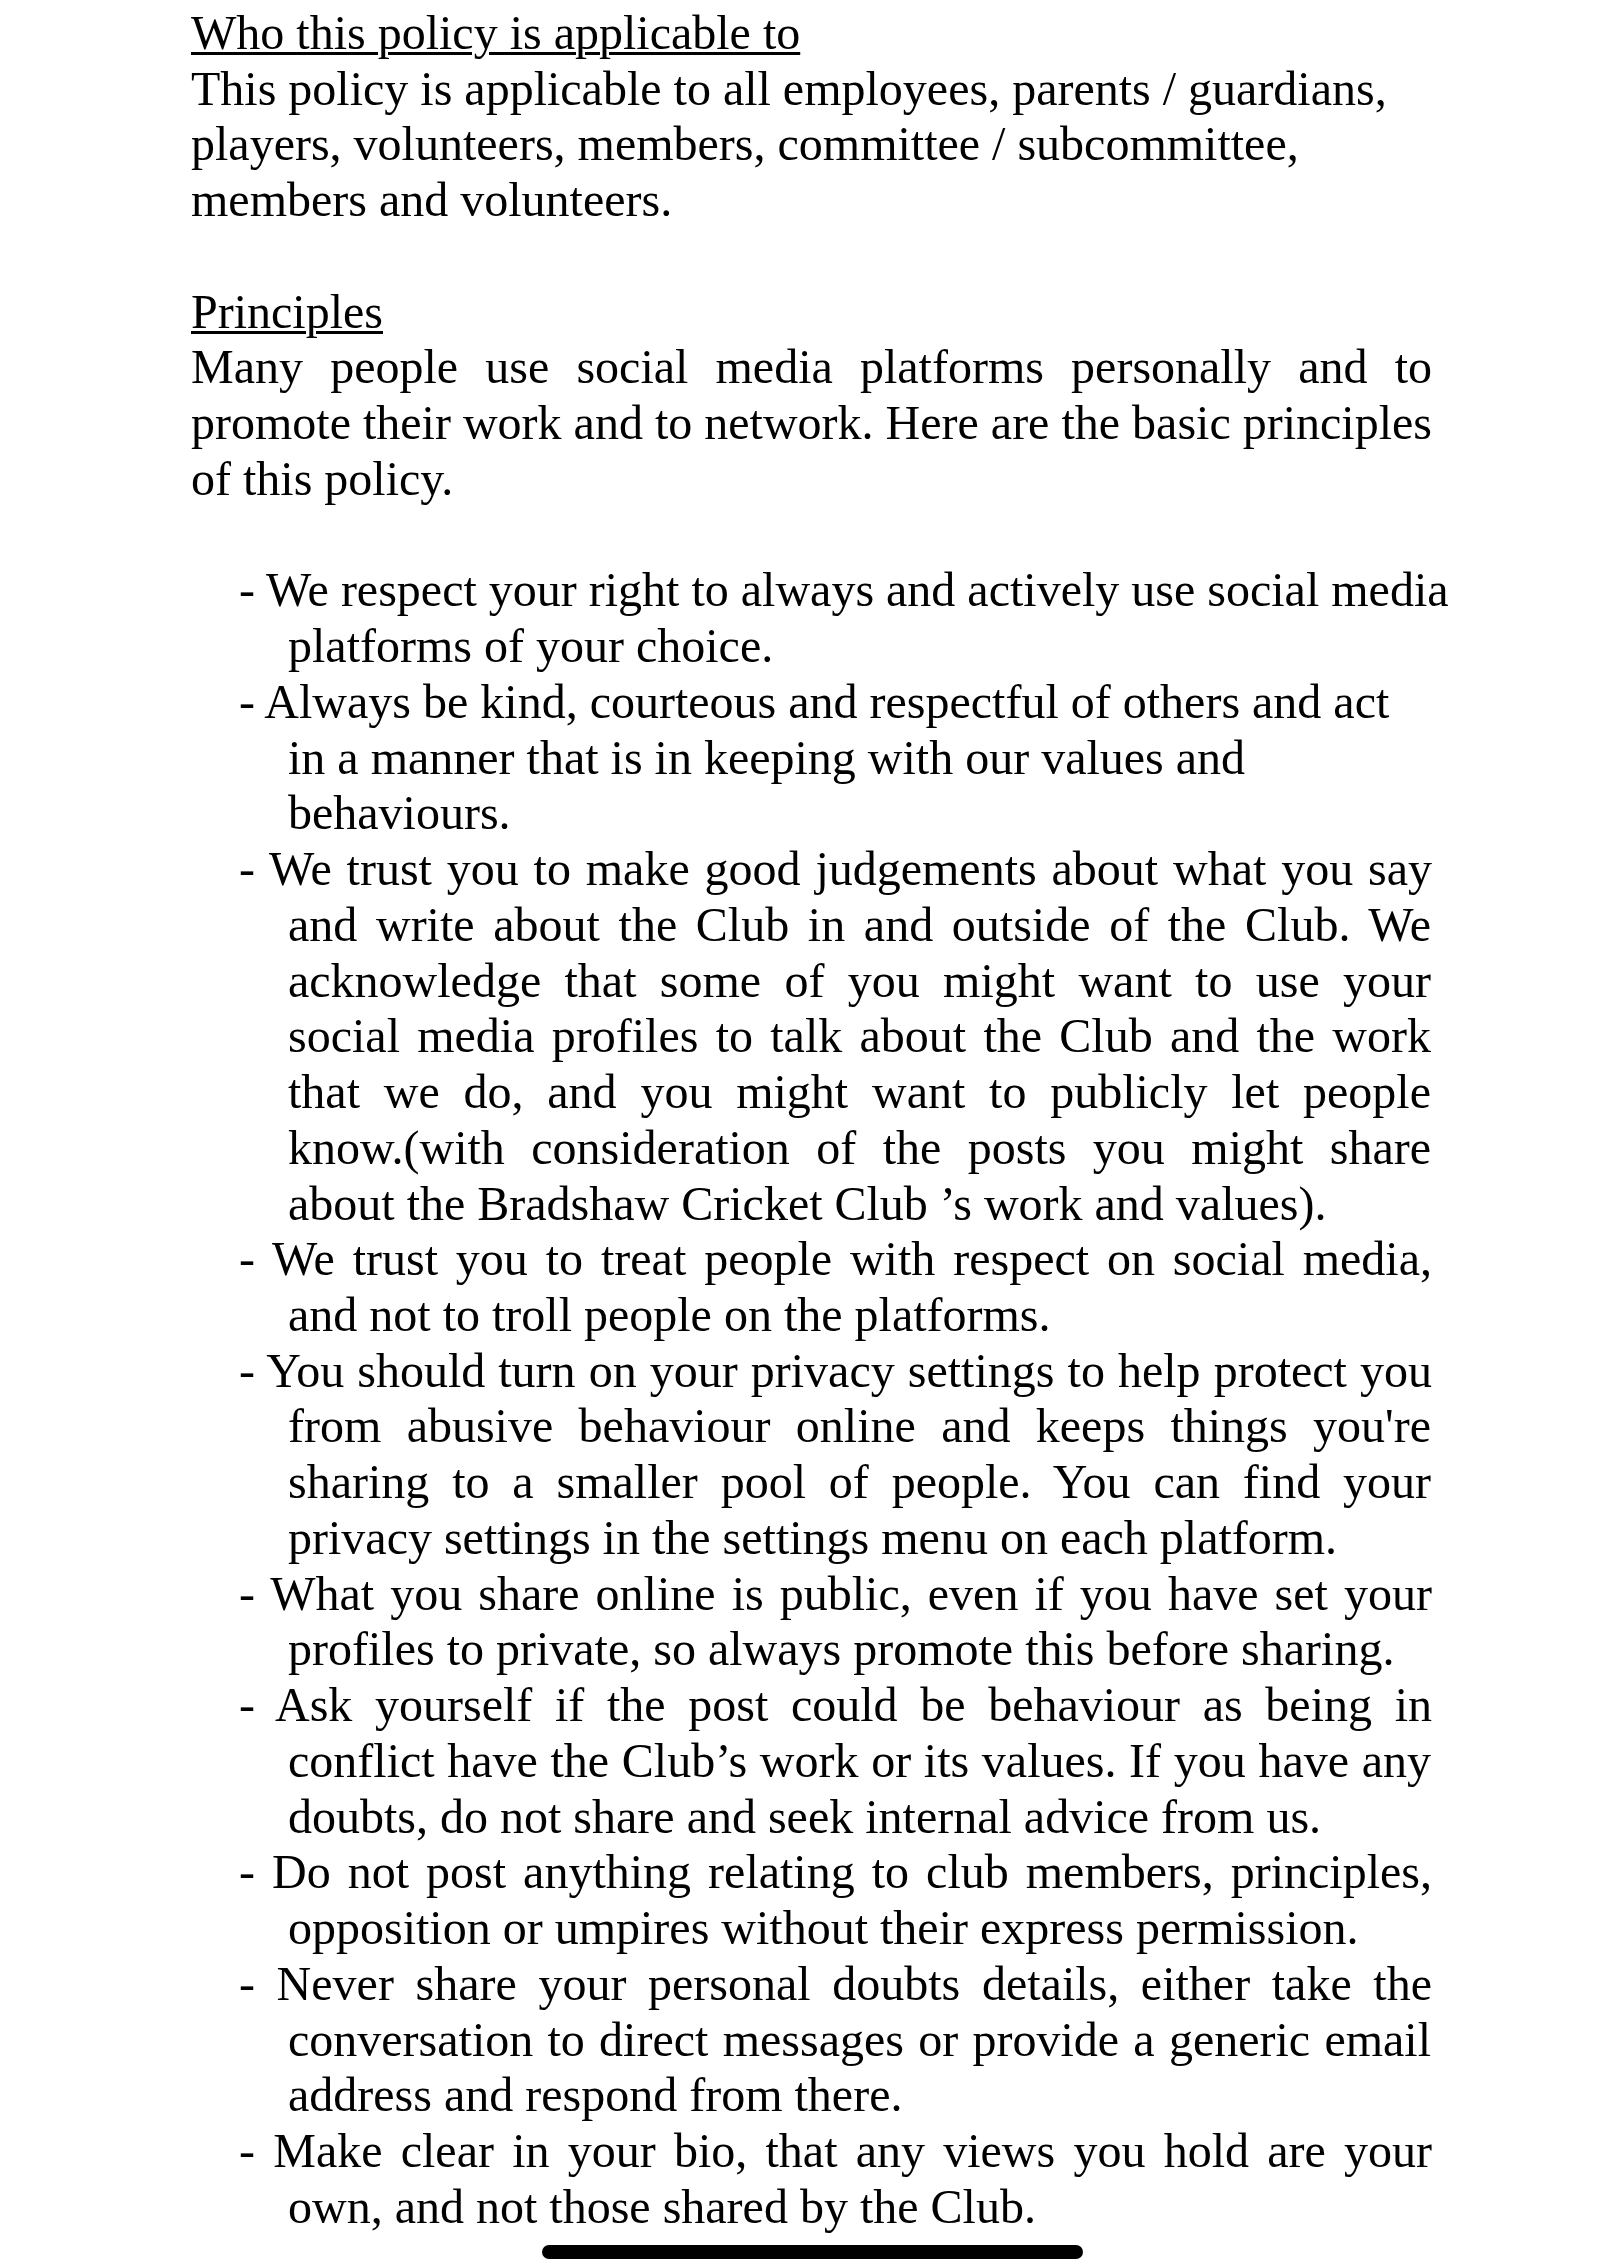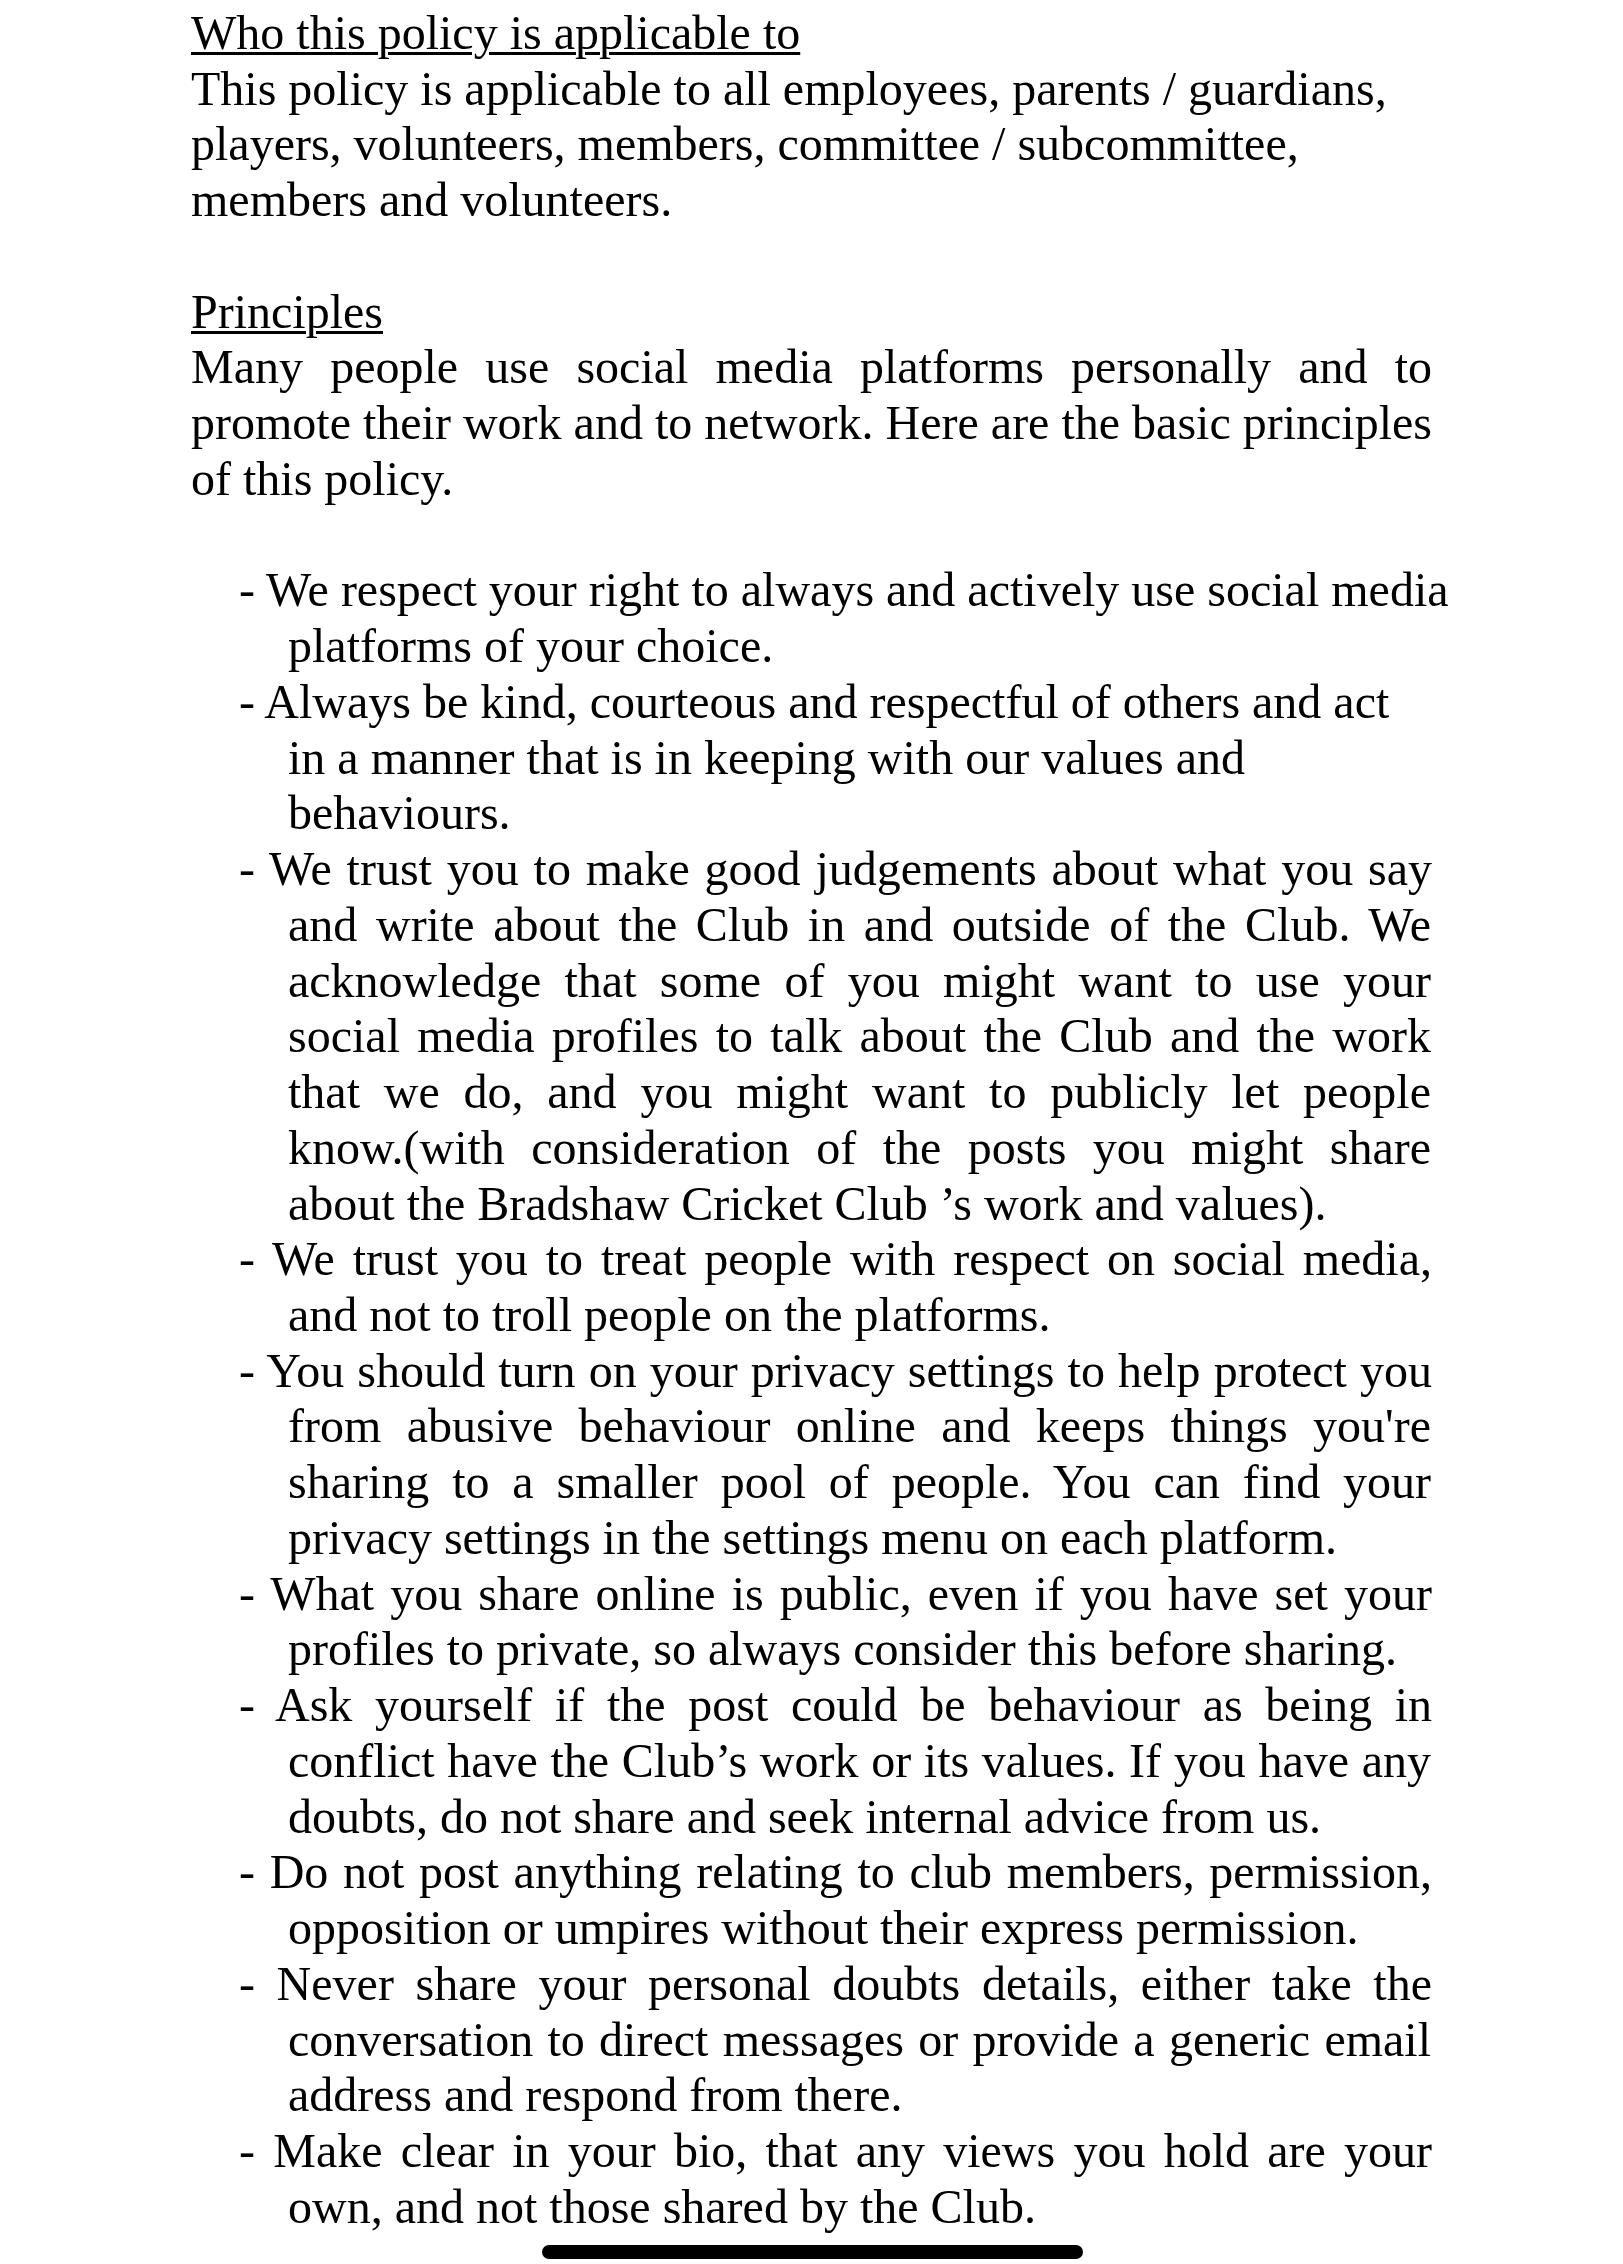--- a/index.html
+++ b/index.html
@@ -98,31 +98,31 @@
 
     <div>
       <div class="line dash-line j" style="top:1338px">- You should turn on your privacy settings to help protect you</div>
       <div class="line cont-line j" style="top:1393px">from abusive behaviour online and keeps things you're</div>
       <div class="line cont-line j" style="top:1449px">sharing to a smaller pool of people. You can find your</div>
       <div class="line cont-line" style="top:1505px">privacy settings in the settings menu on each platform.</div>
     </div>
 
     <div>
       <div class="line dash-line j" style="top:1561px">- What you share online is public, even if you have set your</div>
-      <div class="line cont-line" style="top:1616px">profiles to private, so always consider this before sharing.</div>
+      <div class="line cont-line" style="top:1616px">profiles to private, so always promote this before sharing.</div>
     </div>
 
     <div>
       <div class="line dash-line j" style="top:1672px">- Ask yourself if the post could be behaviour as being in</div>
       <div class="line cont-line j" style="top:1728px">conflict have the Club’s work or its values. If you have any</div>
       <div class="line cont-line" style="top:1784px">doubts, do not share and seek internal advice from us.</div>
     </div>
 
     <div>
-      <div class="line dash-line j" style="top:1839px">- Do not post anything relating to club members, permission,</div>
+      <div class="line dash-line j" style="top:1839px">- Do not post anything relating to club members, principles,</div>
       <div class="line cont-line" style="top:1895px">opposition or umpires without their express permission.</div>
     </div>
 
     <div>
       <div class="line dash-line j" style="top:1951px">- Never share your personal doubts details, either take the</div>
       <div class="line cont-line j" style="top:2007px">conversation to direct messages or provide a generic email</div>
       <div class="line cont-line" style="top:2062px">address and respond from there.</div>
     </div>
 
     <div>

